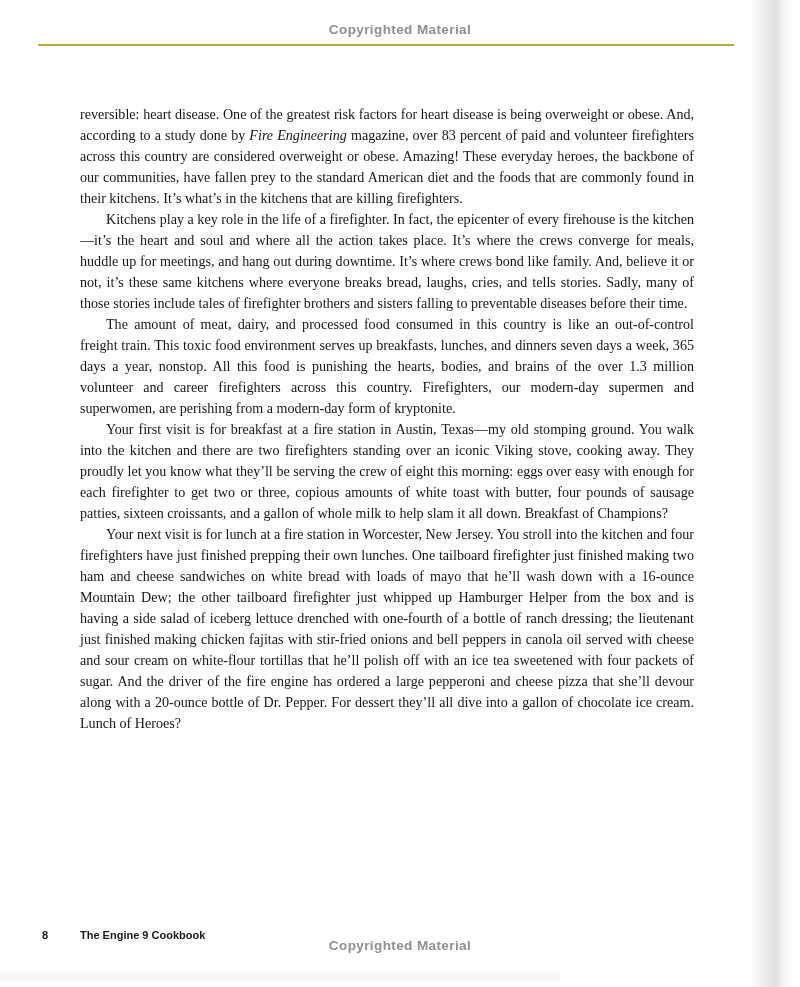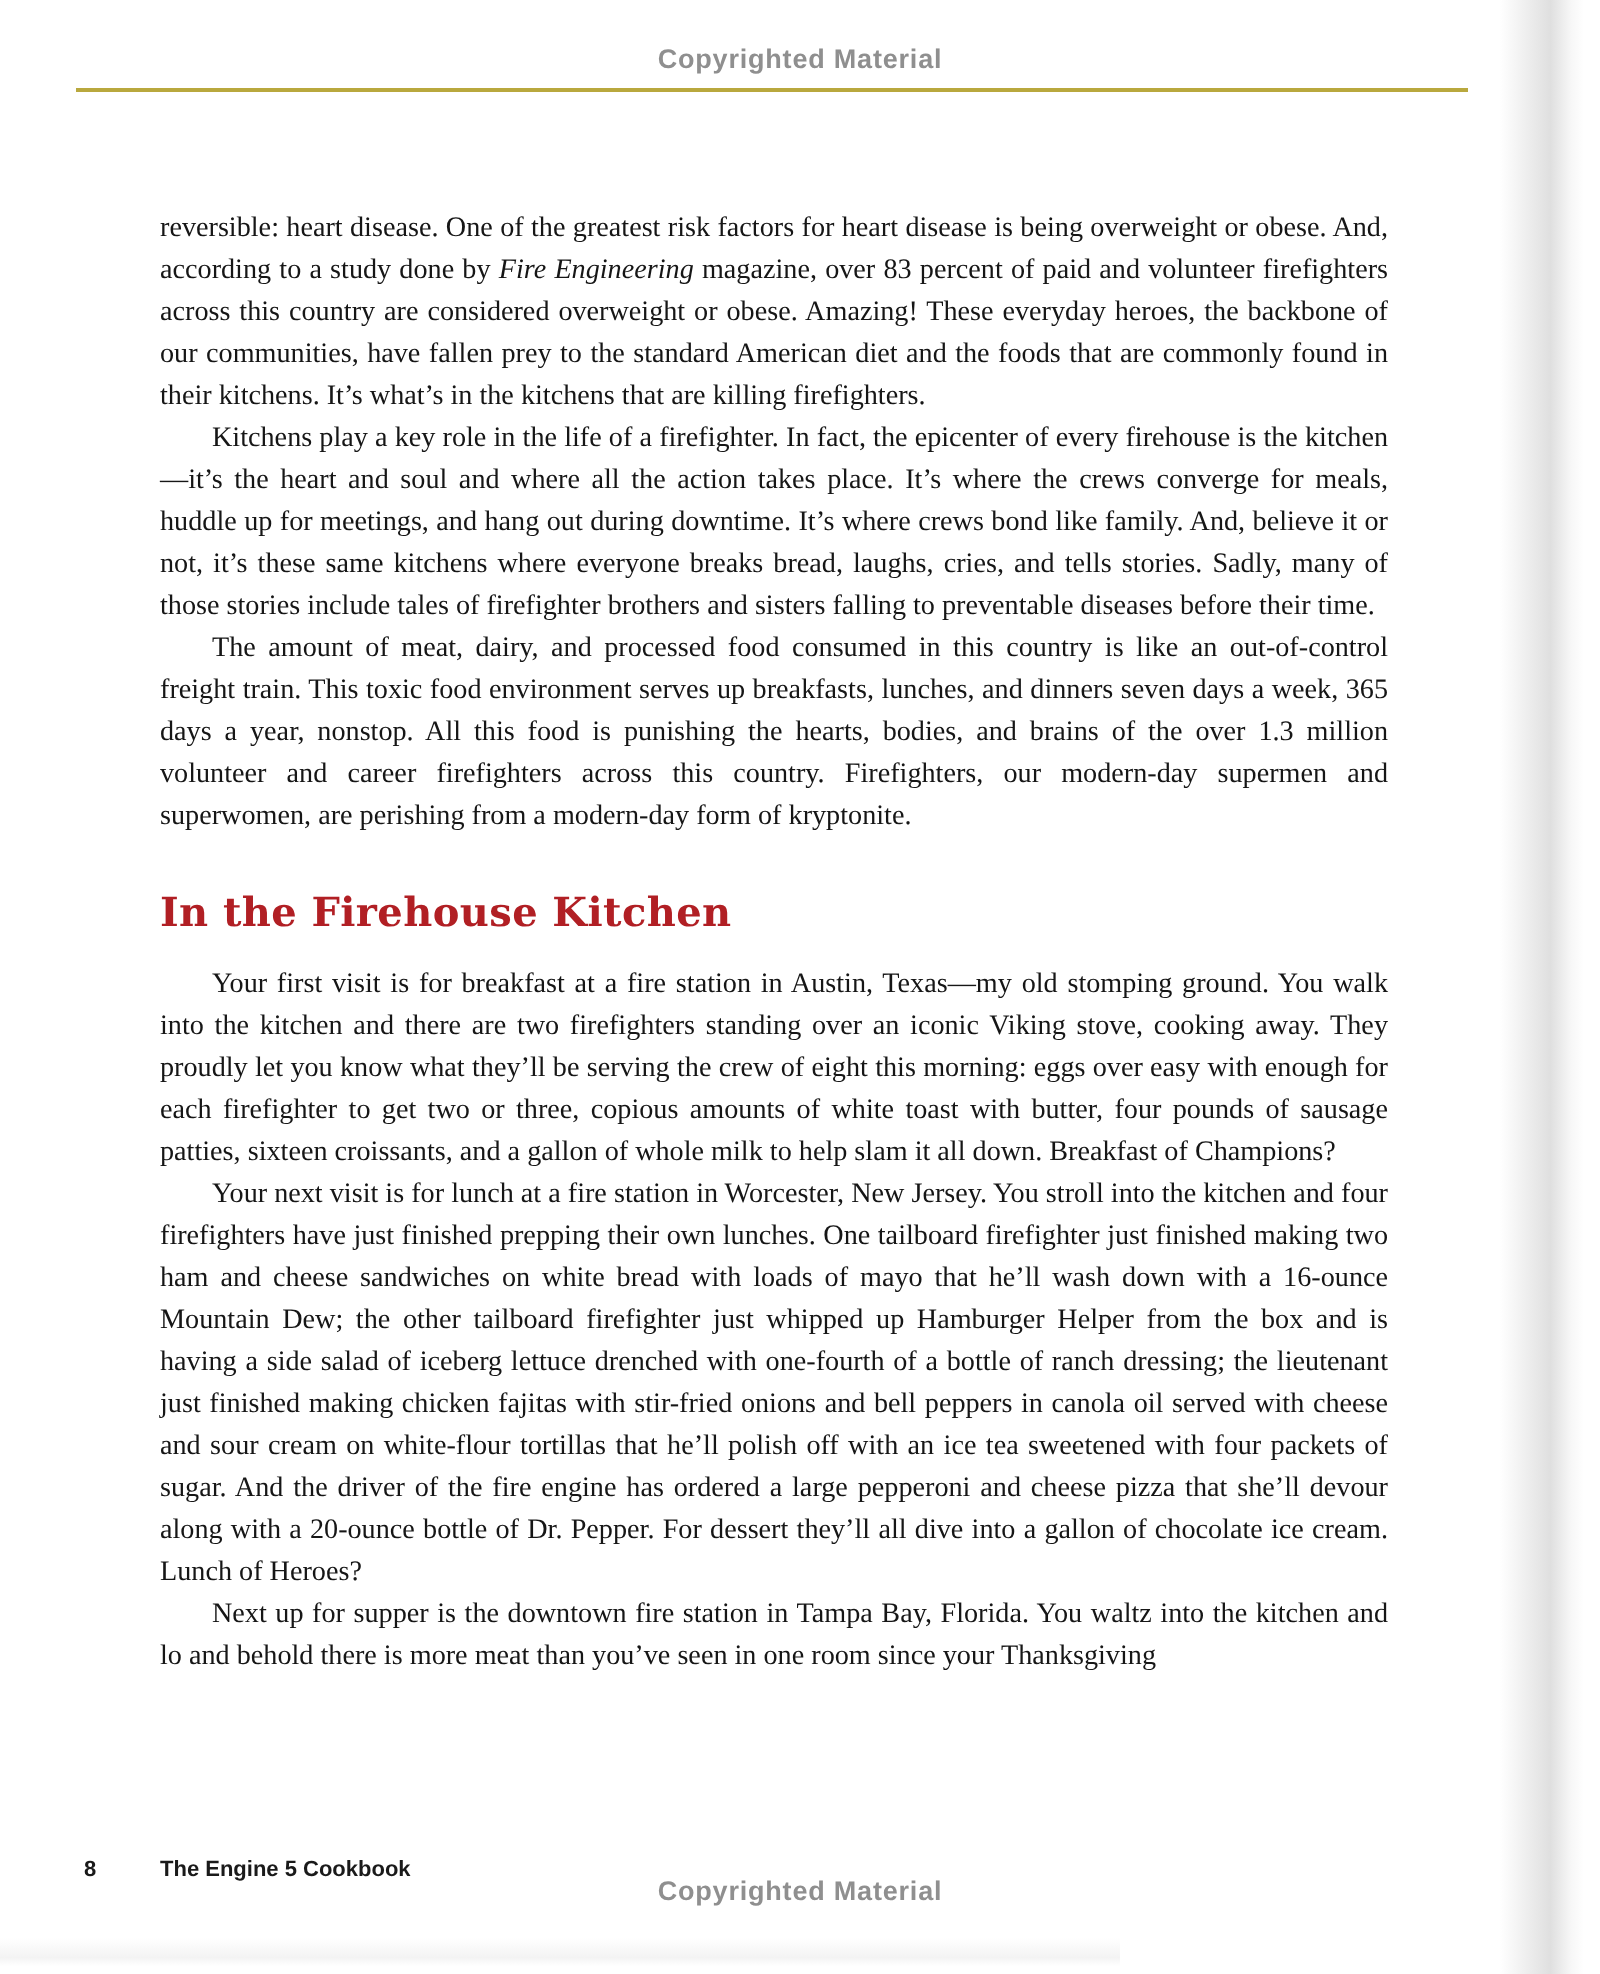--- a/index.html
+++ b/index.html
@@ -98,33 +98,31 @@
   <div class="rule"></div>
 
   <div class="content">
 
     <p><span>reversible: heart disease. One of the greatest risk factors for heart disease is being overweight or obese. And, according to a study done by </span><span class="em">Fire Engineering</span><span> magazine, over 83 percent of paid and volunteer firefighters across this country are considered overweight or obese. Amazing! These everyday heroes, the backbone of our communities, have fallen prey to the standard American diet and the foods that are commonly found in their kitchens. It’s what’s in the kitchens that are killing firefighters.</span></p>
 
     <p class="indent">Kitchens play a key role in the life of a firefighter. In fact, the epicenter of every firehouse is the kitchen—it’s the heart and soul and where all the action takes place. It’s where the crews converge for meals, huddle up for meetings, and hang out during downtime. It’s where crews bond like family. And, believe it or not, it’s these same kitchens where everyone breaks bread, laughs, cries, and tells stories. Sadly, many of those stories include tales of firefighter brothers and sisters falling to preventable diseases before their time.</p>
 
     <p class="indent">The amount of meat, dairy, and processed food consumed in this country is like an out-of-control freight train. This toxic food environment serves up breakfasts, lunches, and dinners seven days a week, 365 days a year, nonstop. All this food is punishing the hearts, bodies, and brains of the over 1.3 million volunteer and career firefighters across this country. Firefighters, our modern-day supermen and superwomen, are perishing from a modern-day form of kryptonite.</p>
 
-    <h2 class="heading">In the Firehouse Kitchen</h2>
 
 
     <p class="indent">Your first visit is for breakfast at a fire station in Austin, Texas—my old stomping ground. You walk into the kitchen and there are two firefighters standing over an iconic Viking stove, cooking away. They proudly let you know what they’ll be serving the crew of eight this morning: eggs over easy with enough for each firefighter to get two or three, copious amounts of white toast with butter, four pounds of sausage patties, sixteen croissants, and a gallon of whole milk to help slam it all down. Breakfast of Champions?</p>
 
     <p class="indent">Your next visit is for lunch at a fire station in Worcester, New Jersey. You stroll into the kitchen and four firefighters have just finished prepping their own lunches. One tailboard firefighter just finished making two ham and cheese sandwiches on white bread with loads of mayo that he’ll wash down with a 16-ounce Mountain Dew; the other tailboard firefighter just whipped up Hamburger Helper from the box and is having a side salad of iceberg lettuce drenched with one-fourth of a bottle of ranch dressing; the lieutenant just finished making chicken fajitas with stir-fried onions and bell peppers in canola oil served with cheese and sour cream on white-flour tortillas that he’ll polish off with an ice tea sweetened with four packets of sugar. And the driver of the fire engine has ordered a large pepperoni and cheese pizza that she’ll devour along with a 20-ounce bottle of Dr. Pepper. For dessert they’ll all dive into a gallon of chocolate ice cream. Lunch of Heroes?</p>
 
-    <p class="indent">Next up for supper is the downtown fire station in Tampa Bay, Florida. You waltz into the kitchen and lo and behold there is more meat than you’ve seen in one room since your Thanksgiving</p>
 
   </div>
 
   <div class="footer-item page-num">8</div>
 
-  <div class="footer-item book-title">The Engine 5 Cookbook</div>
+  <div class="footer-item book-title">The Engine 9 Cookbook</div>
 
   <div class="watermark bottom">Copyrighted Material</div>
 
   <div class="bottom-shadow"></div>
   <div class="edge-shadow"></div>
 
 </div>
 
 </body></html>

